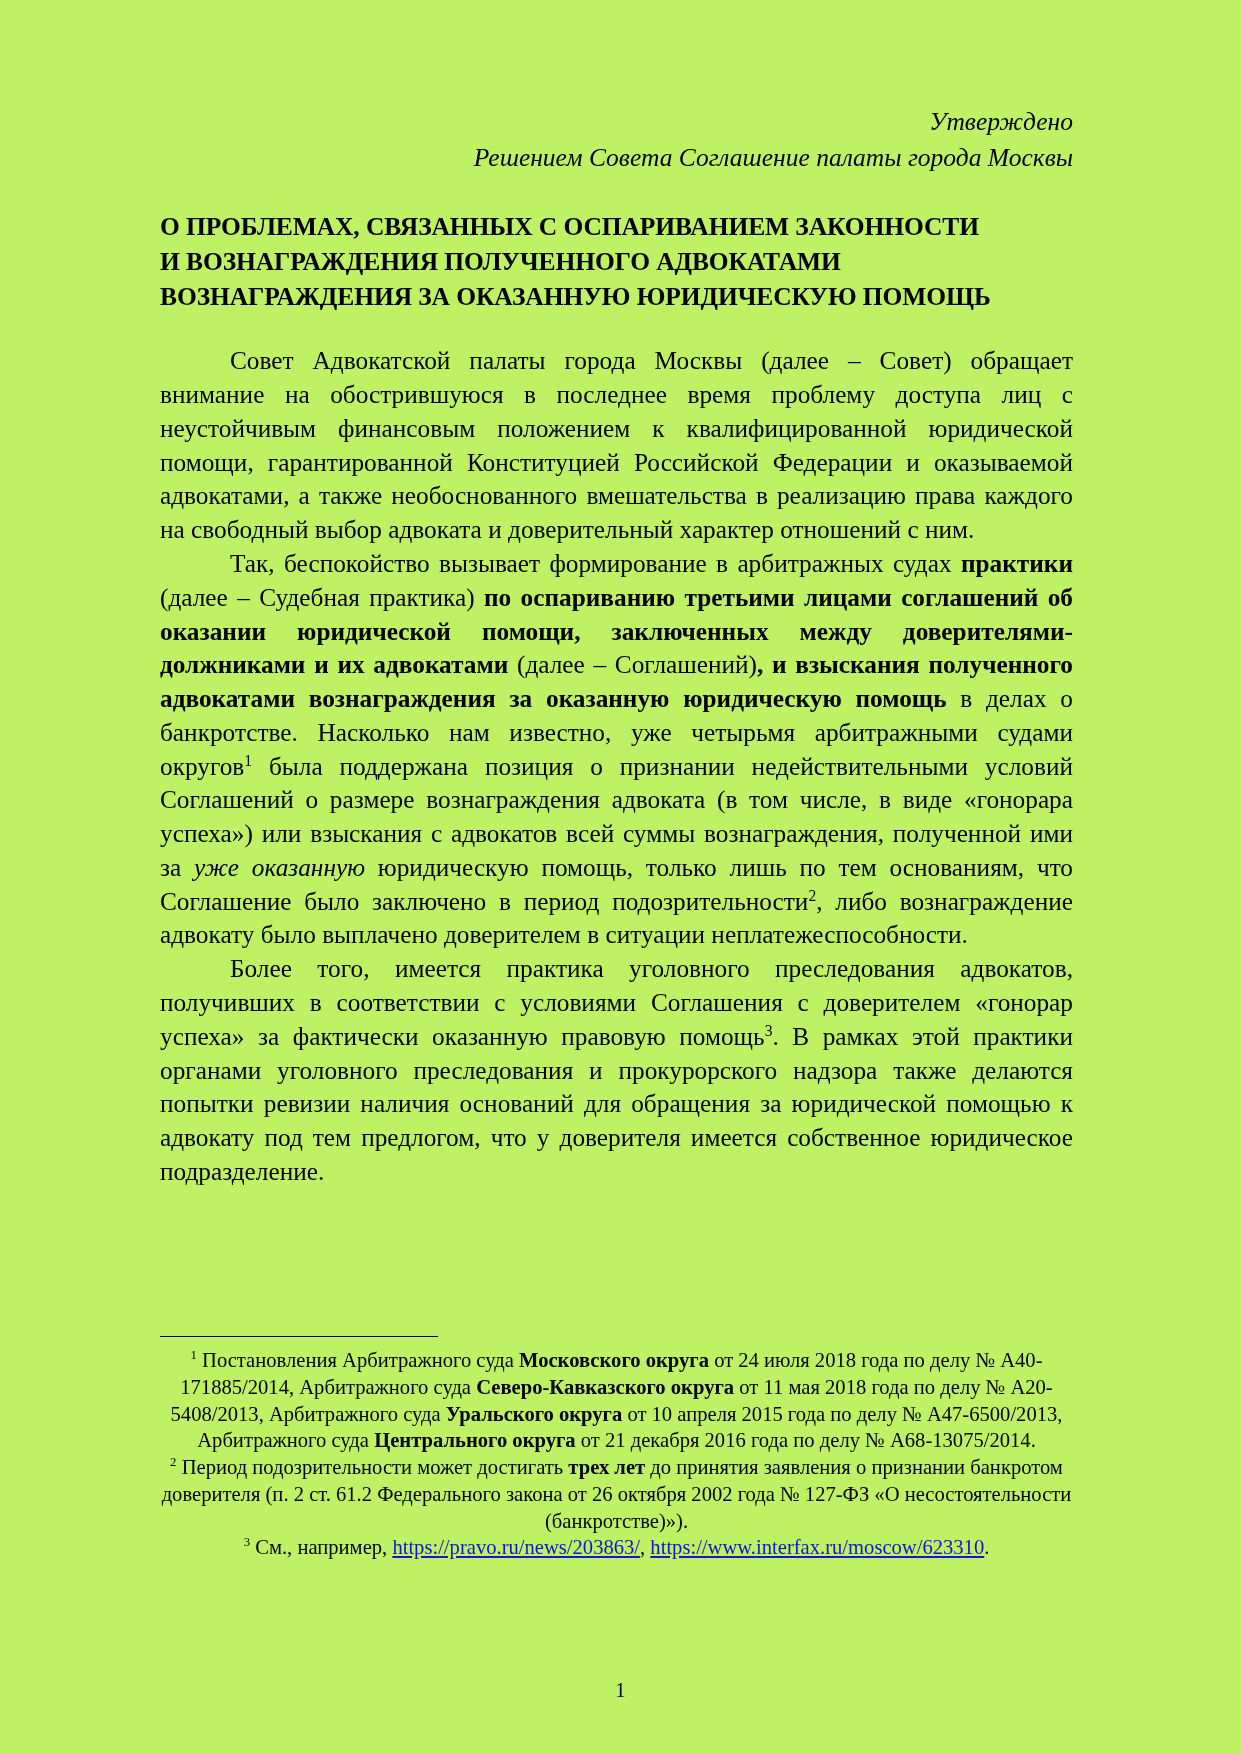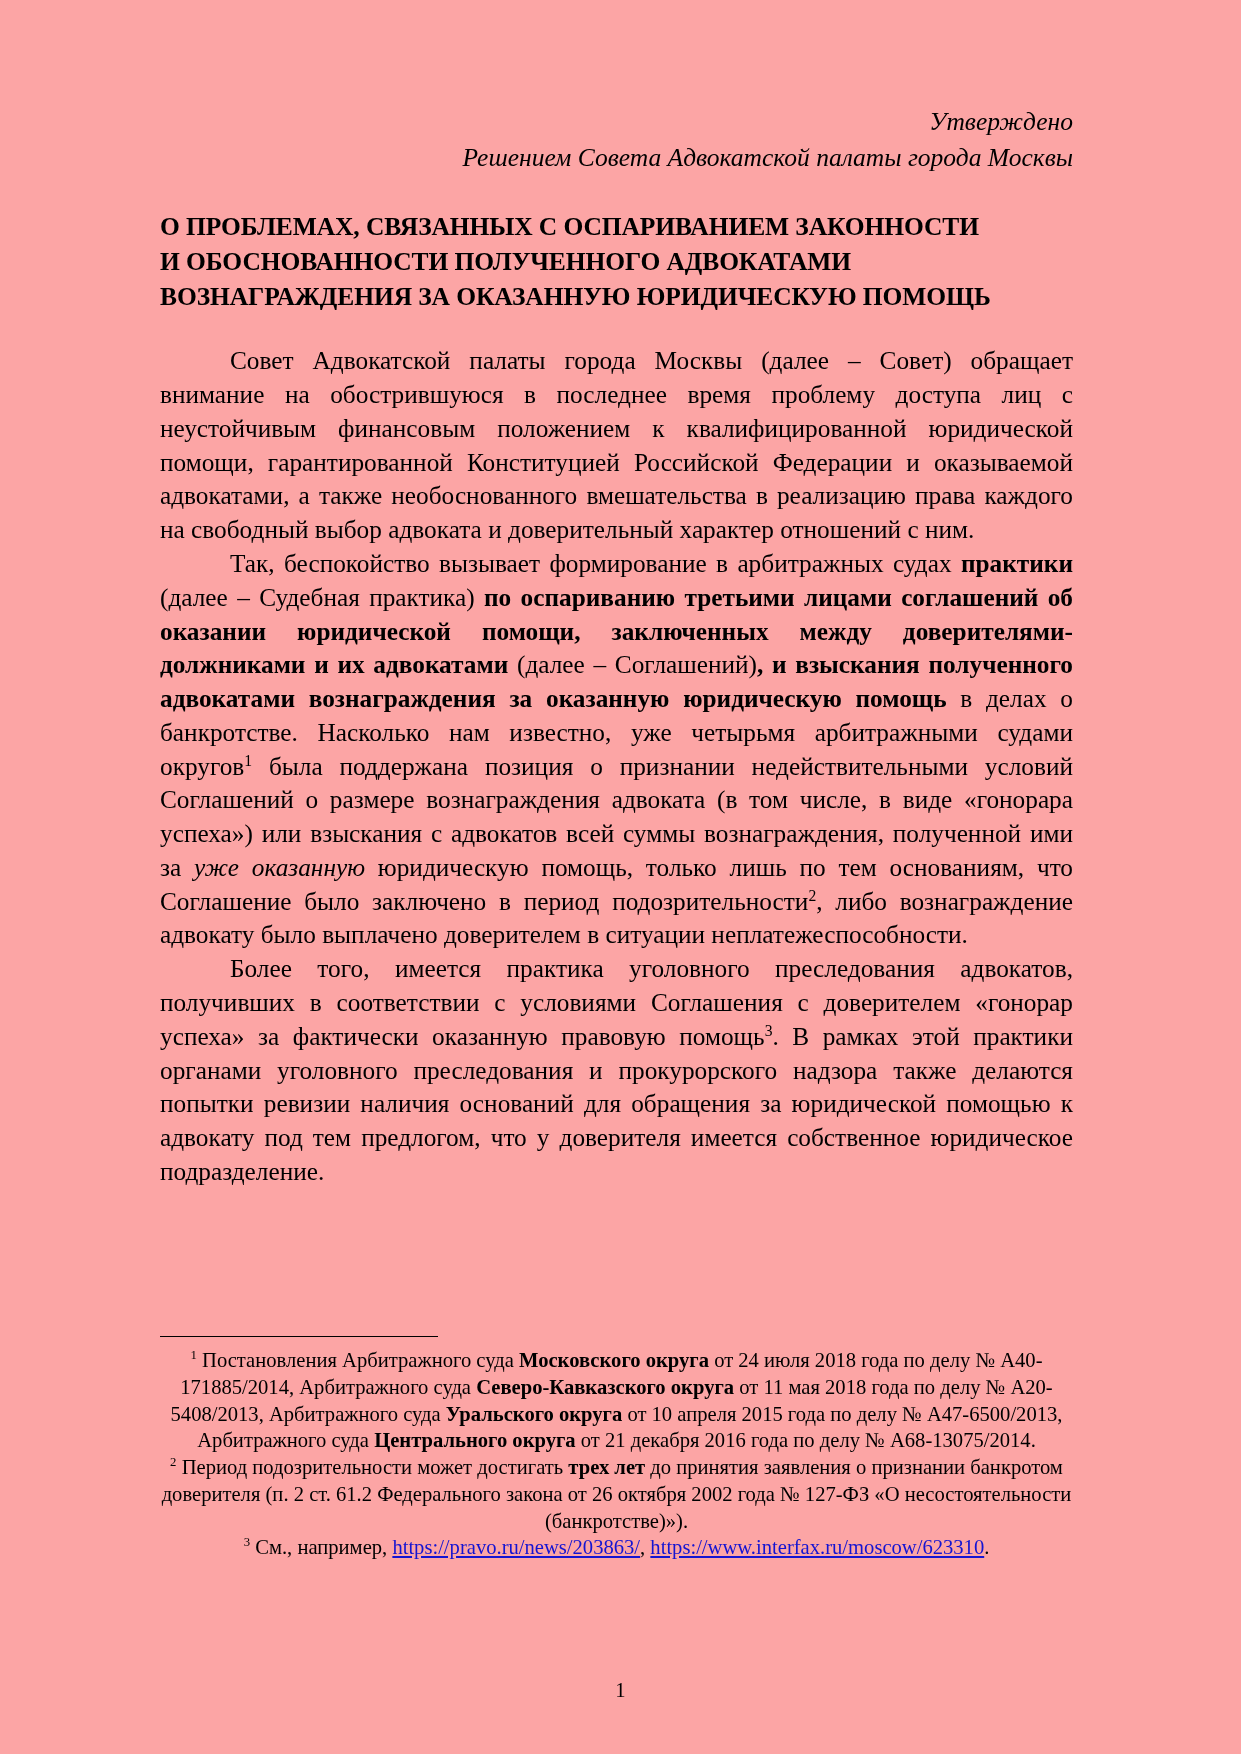--- a/index.html
+++ b/index.html
@@ -6,21 +6,21 @@
   html, body {
     margin: 0;
     padding: 0;
     background: #ffffff;
   }
   .page {
     position: relative;
     width: 1241px;
     height: 1754px;
     margin: 0 auto;
-    background: #fca5a5;
+    background: #bef264;
     box-sizing: border-box;
     padding: 104px 168px 0 160px;
     font-family: "Liberation Serif", "DejaVu Serif", serif;
     color: #000000;
     overflow: hidden;
   }
 
   
   .approval {
     text-align: right;
@@ -96,26 +96,26 @@
     font-size: 20.6px;
   }
 </style>
 </head>
 <body>
 
 <div class="page">
 
   <div class="approval">
     <span class="ln">Утверждено</span>
-    <span class="ln">Решением Совета Адвокатской палаты города Москвы</span>
+    <span class="ln">Решением Совета Соглашение палаты города Москвы</span>
   </div>
 
   <h1 class="doc-title">
     <span class="ln">О ПРОБЛЕМАХ, СВЯЗАННЫХ С ОСПАРИВАНИЕМ ЗАКОННОСТИ</span>
-    <span class="ln">И ОБОСНОВАННОСТИ ПОЛУЧЕННОГО АДВОКАТАМИ</span>
+    <span class="ln">И ВОЗНАГРАЖДЕНИЯ ПОЛУЧЕННОГО АДВОКАТАМИ</span>
     <span class="ln">ВОЗНАГРАЖДЕНИЯ ЗА ОКАЗАННУЮ ЮРИДИЧЕСКУЮ ПОМОЩЬ</span>
   </h1>
 
   <div class="body-text">
 
     <p><span>Совет Адвокатской палаты города Москвы (далее – Совет) обращает внимание на обострившуюся в последнее время проблему доступа лиц с неустойчивым финансовым положением к квалифицированной юридической помощи, гарантированной Конституцией Российской Федерации и оказываемой адвокатами, а также необоснованного вмешательства в реализацию права каждого на свободный выбор адвоката и доверительный характер отношений с ним.</span></p>
 
     <p><span>Так, беспокойство вызывает формирование в арбитражных судах </span><b>практики</b><span> (далее – Судебная практика) </span><b>по оспариванию третьими лицами соглашений об оказании юридической помощи, заключенных между доверителями-должниками и их адвокатами</b><span> (далее – Соглашений)</span><b>, и взыскания полученного адвокатами вознаграждения за оказанную юридическую помощь</b><span> в делах о банкротстве. Насколько нам известно, уже четырьмя арбитражными судами округов</span><sup>1</sup><span> была поддержана позиция о признании недействительными условий Соглашений о размере вознаграждения адвоката (в том числе, в виде «гонорара успеха») или взыскания с адвокатов всей суммы вознаграждения, полученной ими за </span><i>уже оказанную</i><span> юридическую помощь, только лишь по тем основаниям, что Соглашение было заключено в период подозрительности</span><sup>2</sup><span>, либо вознаграждение адвокату было выплачено доверителем в ситуации неплатежеспособности.</span></p>
 
     <p><span>Более того, имеется практика уголовного преследования адвокатов, получивших в соответствии с условиями Соглашения с доверителем «гонорар успеха» за фактически оказанную правовую помощь</span><sup>3</sup><span>. В рамках этой практики органами уголовного преследования и прокурорского надзора также делаются попытки ревизии наличия оснований для обращения за юридической помощью к адвокату под тем предлогом, что у доверителя имеется собственное юридическое подразделение.</span></p>

